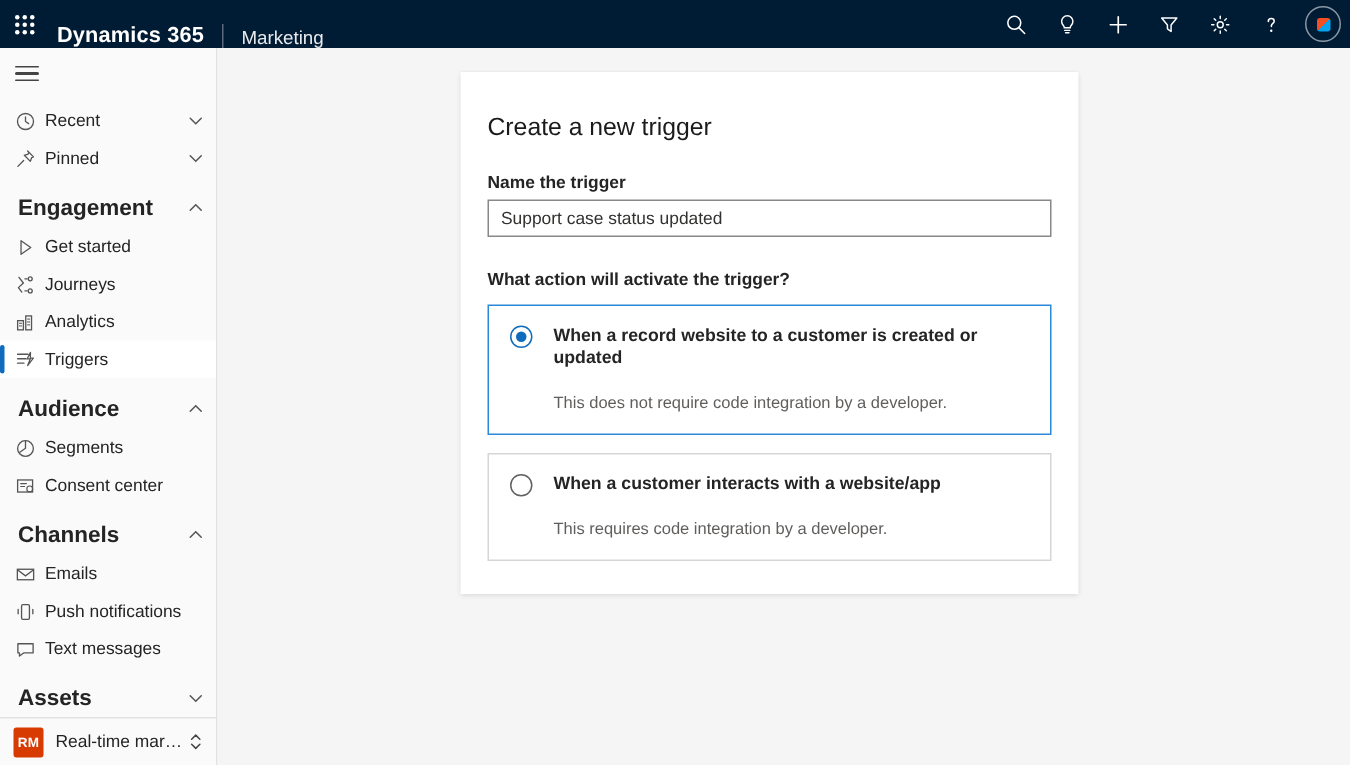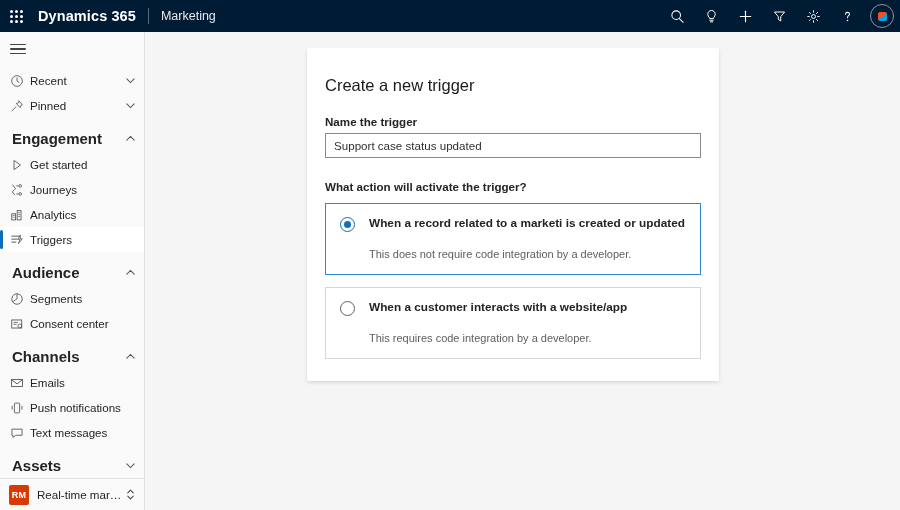--- a/index.html
+++ b/index.html
@@ -9,21 +9,21 @@
     background: #f5f5f5;
     overflow: hidden;
   }
   body { position: relative; }
 
   
   .topbar {
     position: absolute; top: 0; left: 0;
     width: 900px; height: 32px;
     background: #001b34;
-    display: flex; align-items: center;
+    display: flex; align-items: flex-end;
     color: #ffffff;
   }
   .waffle {
     width: 32px; height: 32px;
     display: flex; align-items: center; justify-content: center;
     cursor: pointer;
   }
   .waffle-grid {
     display: grid; grid-template-columns: repeat(3, 3px);
     grid-template-rows: repeat(3, 3px); gap: 2px;
@@ -463,21 +463,21 @@
     <div class="field-label">Name the trigger</div>
     <input class="text-input" type="text" value="Support case status updated" style="">
 
     <div class="q-label">What action will activate the trigger?</div>
 
     <div class="opt-card selected">
       <span class="radio">
         <span class="dot"></span>
       </span>
       <span class="opt-text">
-        <span class="opt-title">When a record related to a marketi is created or updated</span>
+        <span class="opt-title">When a record website to a customer is created or updated</span>
         <span class="opt-sub">This does not require code integration by a developer.</span>
       </span>
     </div>
 
     <div class="opt-card">
       <span class="radio">
         <span class="dot"></span>
       </span>
       <span class="opt-text">
         <span class="opt-title">When a customer interacts with a website/app</span>

